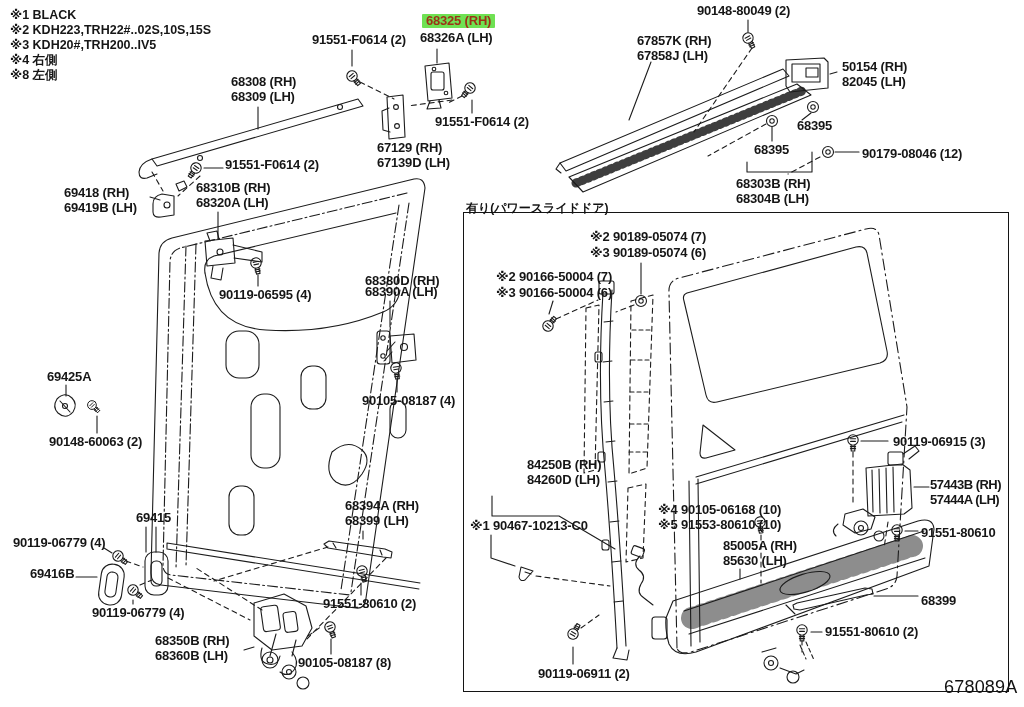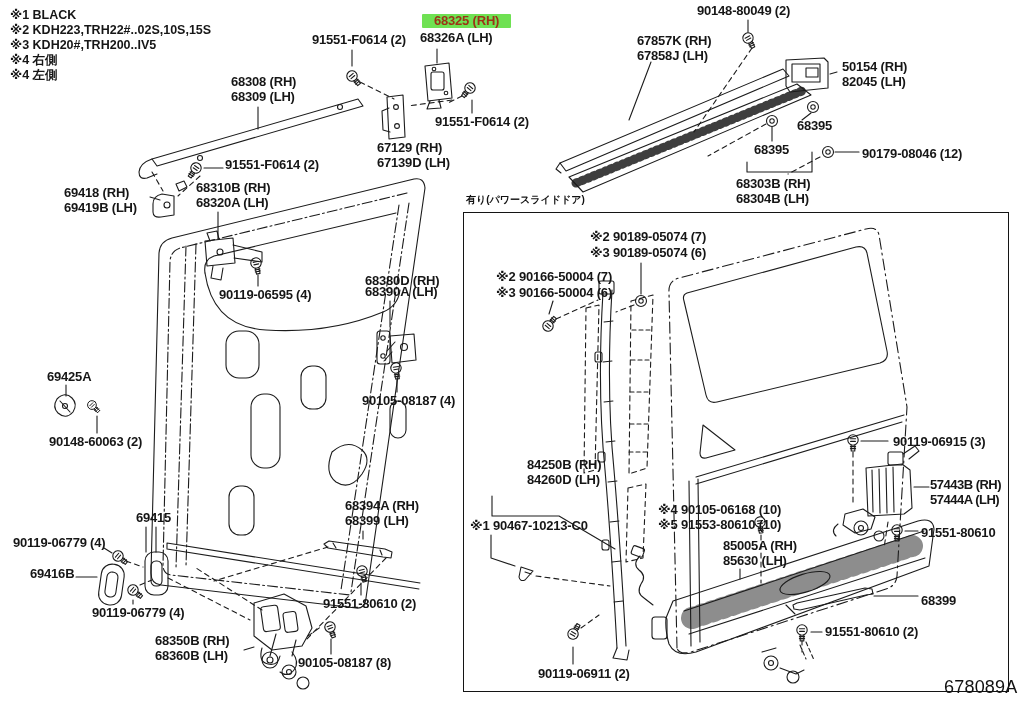--- a/index.html
+++ b/index.html
@@ -1,28 +1,28 @@
 <!DOCTYPE html>
 <html><head>
 <meta charset="utf-8">
 <style>
   html,body{margin:0;padding:0;background:#e8e8e8}
   .stage{position:relative;width:1024px;height:707px;background:#ffffff;overflow:hidden;
          font-family:"Liberation Sans","DejaVu Sans",sans-serif;color:#111}
   svg.art{position:absolute;left:0;top:0;z-index:1}
   .lb{position:absolute;z-index:3;font-weight:bold;font-size:13px;line-height:14px;
       letter-spacing:-0.2px;white-space:nowrap;color:#161616}
-  .hl{background:#6fe153;color:#9c3217;padding:0 12px;border-radius:1px}
+  .hl{background:#6fe153;color:#9c3217;padding:0 4px;border-radius:1px}
   .legend{position:absolute;left:10px;top:8px;z-index:3;font-weight:bold;font-size:12.5px;
           line-height:15px;color:#161616}
   .legend div{white-space:nowrap}
   .legend .indent{padding-left:24px}
   .inset-border{position:absolute;left:463px;top:212px;width:544px;height:478px;
                 border:1.6px solid #141414;z-index:2;background:transparent}
-  .hdr{position:absolute;left:466px;top:193px;z-index:3;font-weight:bold;font-size:10px;white-space:nowrap}
+  .hdr{position:absolute;left:466px;top:200px;z-index:3;font-weight:bold;font-size:12px;white-space:nowrap}
   .footer-id{position:absolute;left:944px;top:677px;z-index:3;font-size:18px;letter-spacing:0.2px}
 </style>
 </head>
 <body>
 
 <div class="stage">
 
   <svg class="art" width="1024" height="707" viewBox="0 0 1024 707" fill="none" stroke="#1c1c1c" stroke-width="1.1" stroke-linecap="round" stroke-linejoin="round">
     <defs>
       <g id="bolt">
@@ -277,21 +277,21 @@
       <circle cx="793" cy="677" r="6"></circle>
       <path d="M800 645 l6 14 M806 642 l8 18" stroke-dasharray="4 3"></path>
     </g>
   </svg>
 
   <div class="legend">
     <div>※1 BLACK</div>
     <div>※2 KDH223,TRH22#..02S,10S,15S</div>
     <div>※3 KDH20#,TRH200..IV5</div>
     <div>※4 右側</div>
-    <div>※4 左側</div>
+    <div>※8 左側</div>
   </div>
 
   <div class="inset-border"></div>
   <div class="hdr">有り(パワースライドドア)</div>
 
   <div class="lb" style="left:312px;top:33px">91551-F0614 (2)</div>
   <div class="lb hl" style="left:422px;top:14px">68325 (RH)</div>
   <div class="lb" style="left:420px;top:31px">68326A (LH)</div>
   <div class="lb" style="left:697px;top:4px">90148-80049 (2)</div>
   <div class="lb" style="left:637px;top:34px">67857K (RH)</div>

